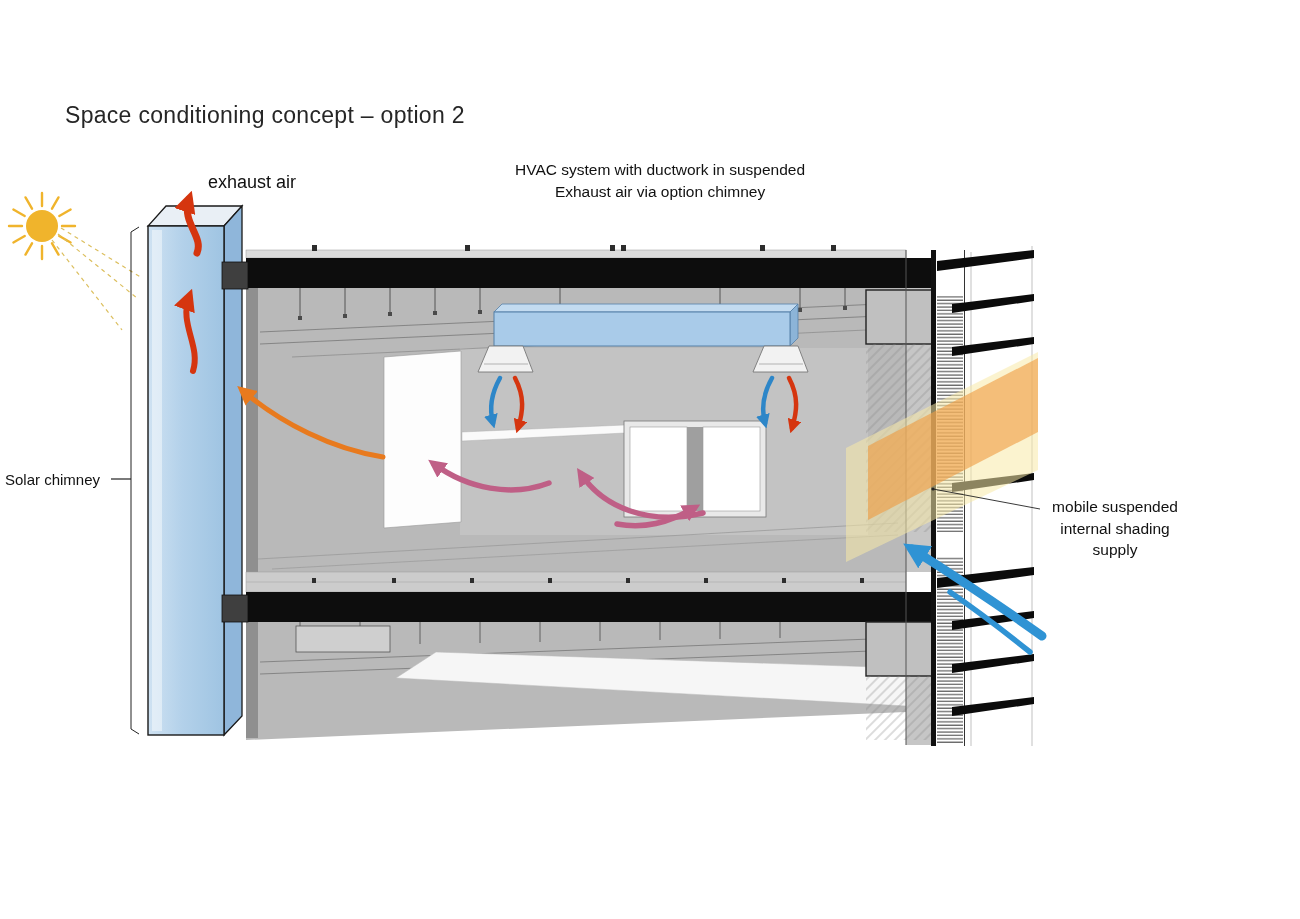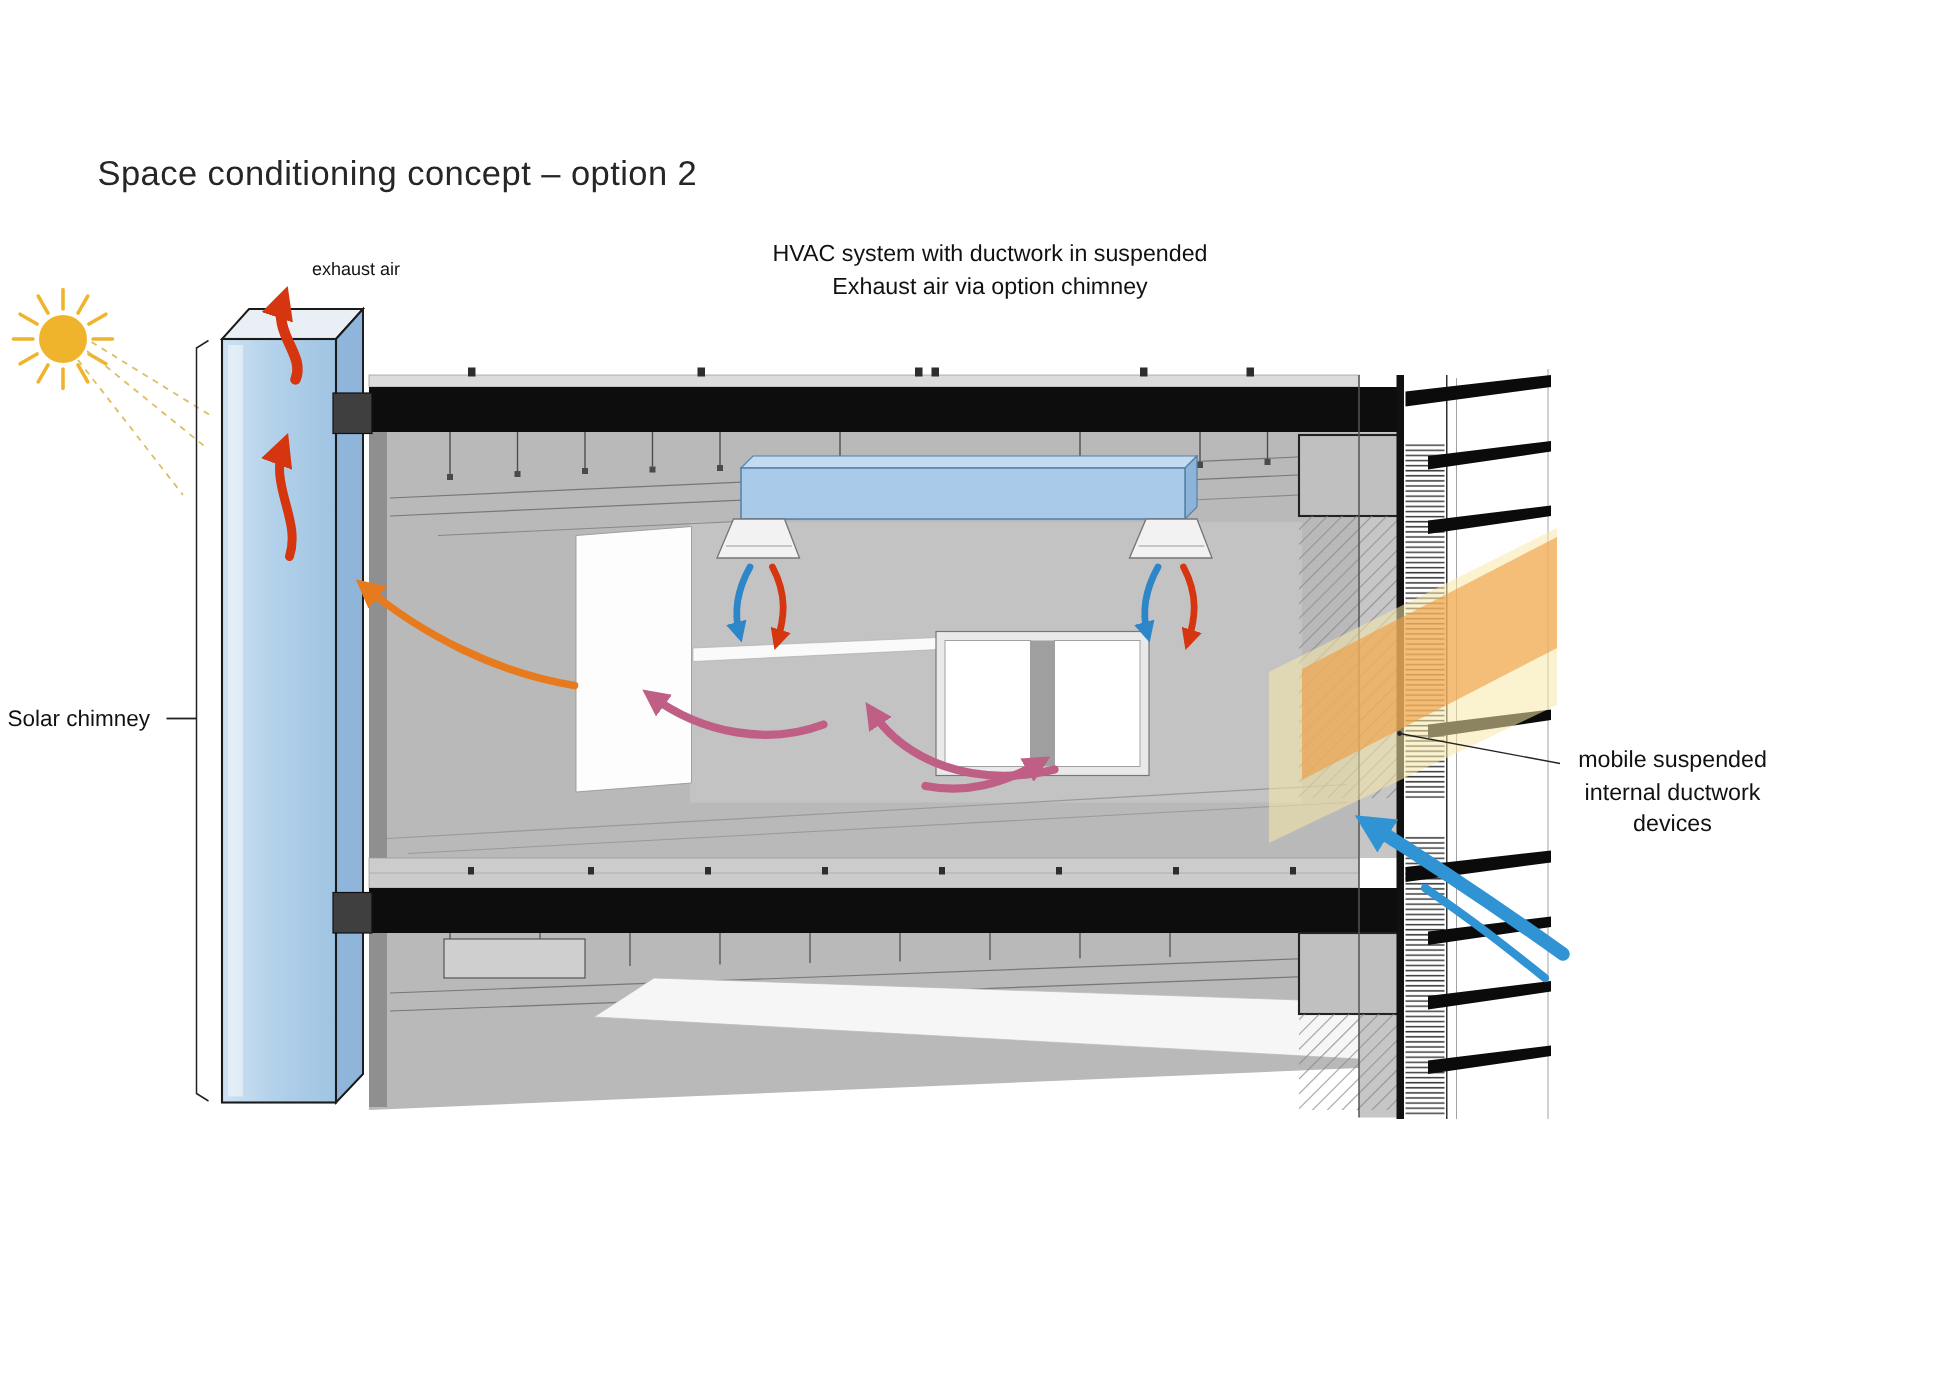--- a/index.html
+++ b/index.html
@@ -1,21 +1,21 @@
 <!DOCTYPE html>
 <html><head>
 <meta charset="utf-8">
 <style>
   html,body{margin:0;padding:0;background:#ffffff;}
   .page{position:relative;width:1185px;height:919px;background:#ffffff;overflow:hidden;
         font-family:"Liberation Sans","DejaVu Sans",sans-serif;color:#1c1c1c;}
   .drawing{position:absolute;left:0;top:0;}
   .page-title{position:absolute;left:65px;top:102px;font-size:23px;font-weight:400;
               letter-spacing:.3px;color:#262626;margin:0;}
-  .lbl{position:absolute;font-size:12px;color:#111;white-space:pre-wrap;}
+  .lbl{position:absolute;font-size:18px;color:#111;white-space:pre-wrap;}
   .lbl-exhaust{left:208px;top:172px;}
   .lbl-solar{left:5px;top:471px;font-size:15px;}
   .note{position:absolute;font-size:15.5px;line-height:21.5px;color:#111;text-align:center;}
   .note-hvac{left:515px;top:159px;}
   .note-shading{left:1045px;top:496px;}
   .note div{white-space:pre-wrap;}
 </style>
 </head>
 <body>
 
@@ -275,16 +275,16 @@
 
 <div class="lbl lbl-solar">Solar chimney</div>
 
 <div class="note note-hvac">
   <div>HVAC system with ductwork in suspended</div>
   <div>Exhaust air via option chimney</div>
 </div>
 
 <div class="note note-shading">
   <div>mobile suspended</div>
-  <div>internal ductwork devices</div>
+  <div>internal shading supply</div>
 </div>
 
 </div>
 
 </body></html>

